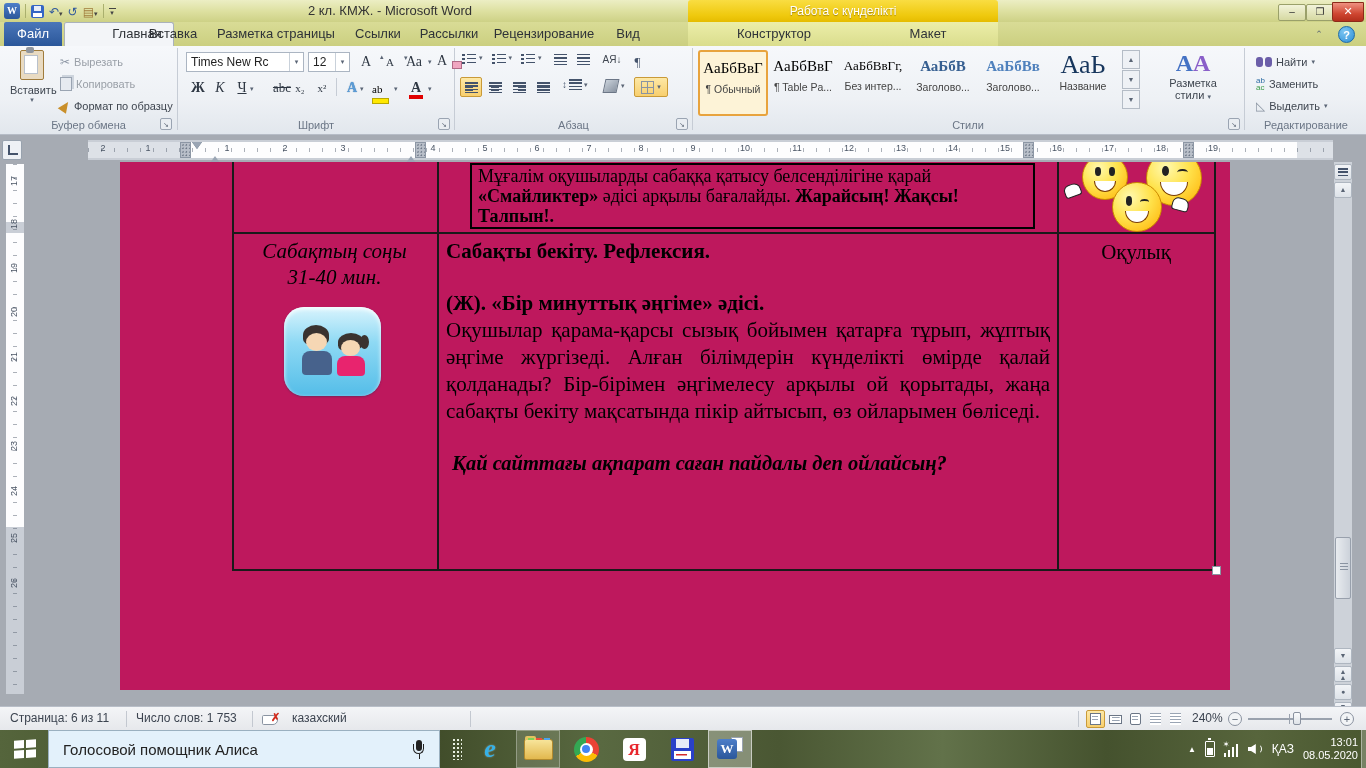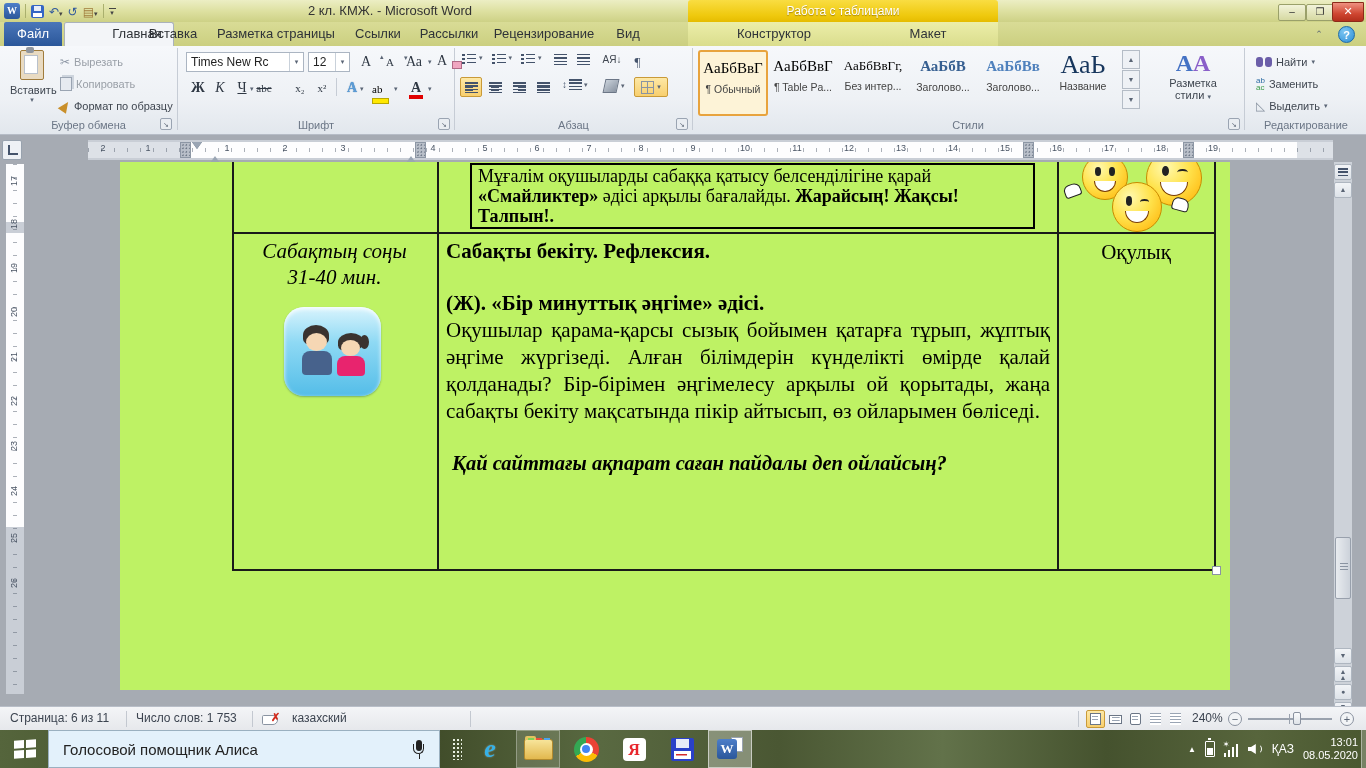--- a/index.html
+++ b/index.html
@@ -114,21 +114,21 @@
     border-top:7px solid #9aa5b4;filter:drop-shadow(0 0 .5px #5a6575);}
   .ind-hang{position:absolute;top:16px;width:0;height:0;border-left:5px solid transparent;border-right:5px solid transparent;
     border-bottom:7px solid #9aa5b4;}
   .ind-box{position:absolute;top:24px;width:10px;height:6px;background:#c2c9d3;border:1px solid #7e8896;box-sizing:border-box;}
   .vruler{position:absolute;left:6px;top:29px;width:18px;height:530px;background:#c9ced6;}
   .vruler .vseg{position:absolute;left:0;width:18px;background:#fdfdfe;}
   .vruler .vticks{position:absolute;left:7px;top:0;width:4px;height:100%;
     background:repeating-linear-gradient(180deg,rgba(90,100,115,.5) 0 1px,transparent 1px 13px);}
   .vnum{position:absolute;left:3px;font-size:9px;color:#4a5565;transform:rotate(-90deg);}
 
-  .page{position:absolute;left:120px;top:27px;width:1110px;height:528px;background:#bef264;overflow:hidden;}
+  .page{position:absolute;left:120px;top:27px;width:1110px;height:528px;background:#be185d;overflow:hidden;}
   .tline{position:absolute;background:#1a1a1a;}
 
   .doc-serif{font-family:"Liberation Serif",serif;color:#000;}
   .assess-box{position:absolute;left:350px;top:1px;width:565px;height:66px;border:2px solid #000;box-sizing:border-box;
     padding:1px 6px;font-size:18px;line-height:20px;}
   .stage{position:absolute;left:116px;top:76px;width:197px;text-align:center;font-style:italic;font-size:21px;line-height:26px;}
   .content{position:absolute;left:326px;top:76px;width:604px;font-size:21px;line-height:27px;}
   .content .body-p{text-align:justify;}
   .content .question{font-weight:bold;font-style:italic;font-size:20.5px;margin-top:25px;padding-left:6px;}
   .resource{position:absolute;left:941px;top:78px;width:150px;text-align:center;font-size:21px;}
@@ -251,21 +251,21 @@
       <div><span class="qicon">↶</span><span class="mini-caret">▾</span></div>
       <div><span class="qicon">↺</span></div>
       <div><span class="qicon" style="color:#a07c3c;">▤</span><span class="mini-caret">▾</span></div>
       <div class="sep"></div>
       <div class="qat-more">
           <span class="bar"></span>
           <span class="mini-caret">▾</span>
         </div>
     </div>
     <div class="win-title">2 кл. КМЖ. - Microsoft Word</div>
-    <div class="ctx-header">Работа с таблицами</div>
+    <div class="ctx-header">Работа с күнделікті</div>
     <div class="winbtn" style="left:1278px;">–</div>
     <div class="winbtn" style="left:1306px;">❐</div>
     <div class="winbtn close">✕</div>
   </div>
 
   <div class="tabrow"></div>
   <div class="ctx-zone"></div>
   <div class="tab file" style="left:4px;width:58px;">Файл</div>
   <div class="tab active" style="left:64px;width:72px;padding-left:36px;">Главная</div>
   <div class="tab" style="left:140px;width:66px;">Вставка</div>
@@ -326,21 +326,21 @@
         <span class="ddc">▾</span>
     </div>
     <div class="small-btn" style="left:432px;top:5px;">
       <span class="fmt" style="position:static;">А</span>
       <span style="width:8px;height:6px;background:#f0a6c0;border:1px solid #b06a86;margin-left:-4px;margin-top:8px;"></span>
     </div>
     <div class="fmt" style="left:188px;top:32px;font-weight:bold;">Ж</div>
     <div class="fmt" style="left:210px;top:32px;font-style:italic;">К</div>
     <div class="fmt" style="left:232px;top:32px;text-decoration:underline;">Ч</div>
     <div class="ddc abs" style="left:250px;top:39px;">▾</div>
-    <div class="fmt" style="left:254px;top:32px;font-size:11px;text-decoration:line-through;">abc</div>
+    <div class="fmt" style="left:272px;top:32px;font-size:13px;text-decoration:line-through;">abc</div>
     <div class="fmt" style="left:290px;top:32px;font-size:11px;">x₂</div>
     <div class="fmt" style="left:312px;top:32px;font-size:11px;">x²</div>
     <div class="abs" style="left:336px;top:32px;width:1px;height:18px;background:#c6ccd5;"></div>
     <div class="fmt" style="left:342px;top:32px;font-weight:bold;color:#5b9bd5;text-shadow:0 0 1px #2e6da4;">А</div>
     <div class="ddc abs" style="left:360px;top:39px;">▾</div>
     <div class="abs" style="left:372px;top:33px;">
       <span style="font-size:11px;font-family:'Liberation Serif',serif;">ab</span>
       <div style="width:15px;height:4px;background:#ffe800;border:1px solid #b9a800;margin-top:1px;"></div>
     </div>
     <div class="ddc abs" style="left:394px;top:39px;">▾</div>

